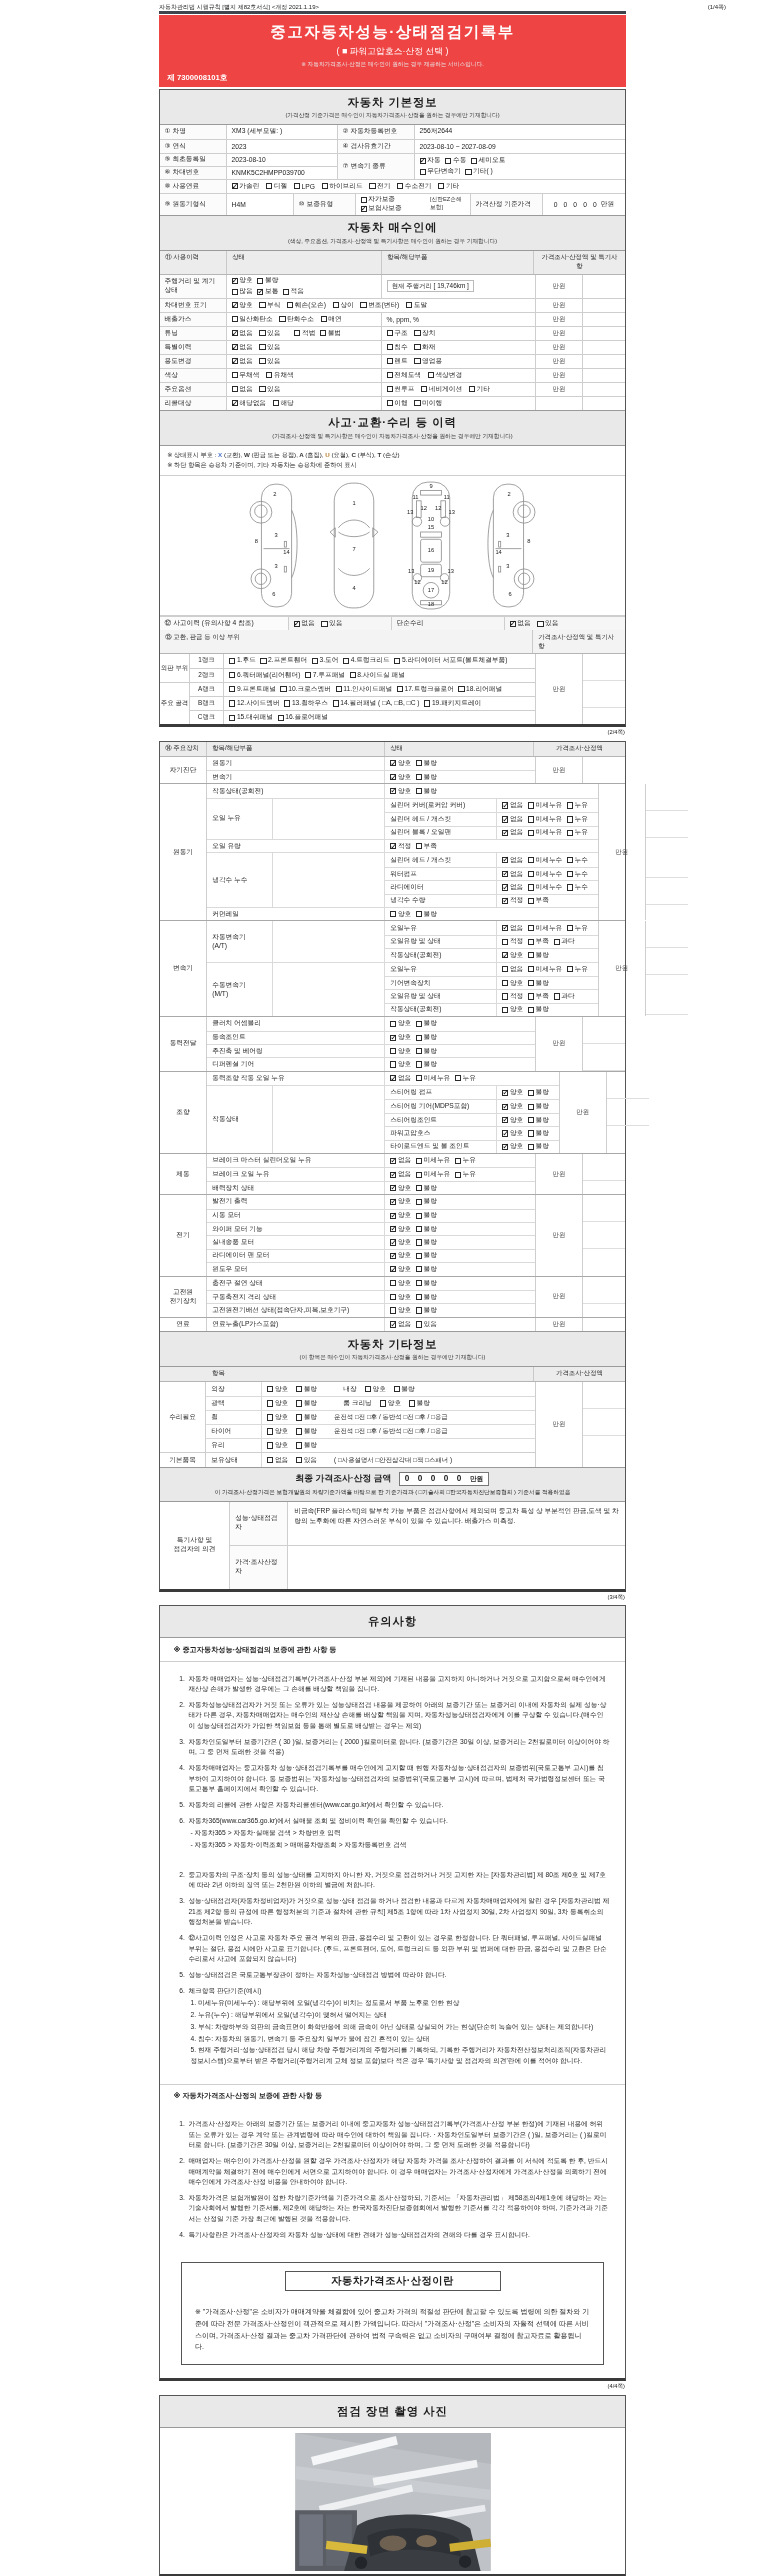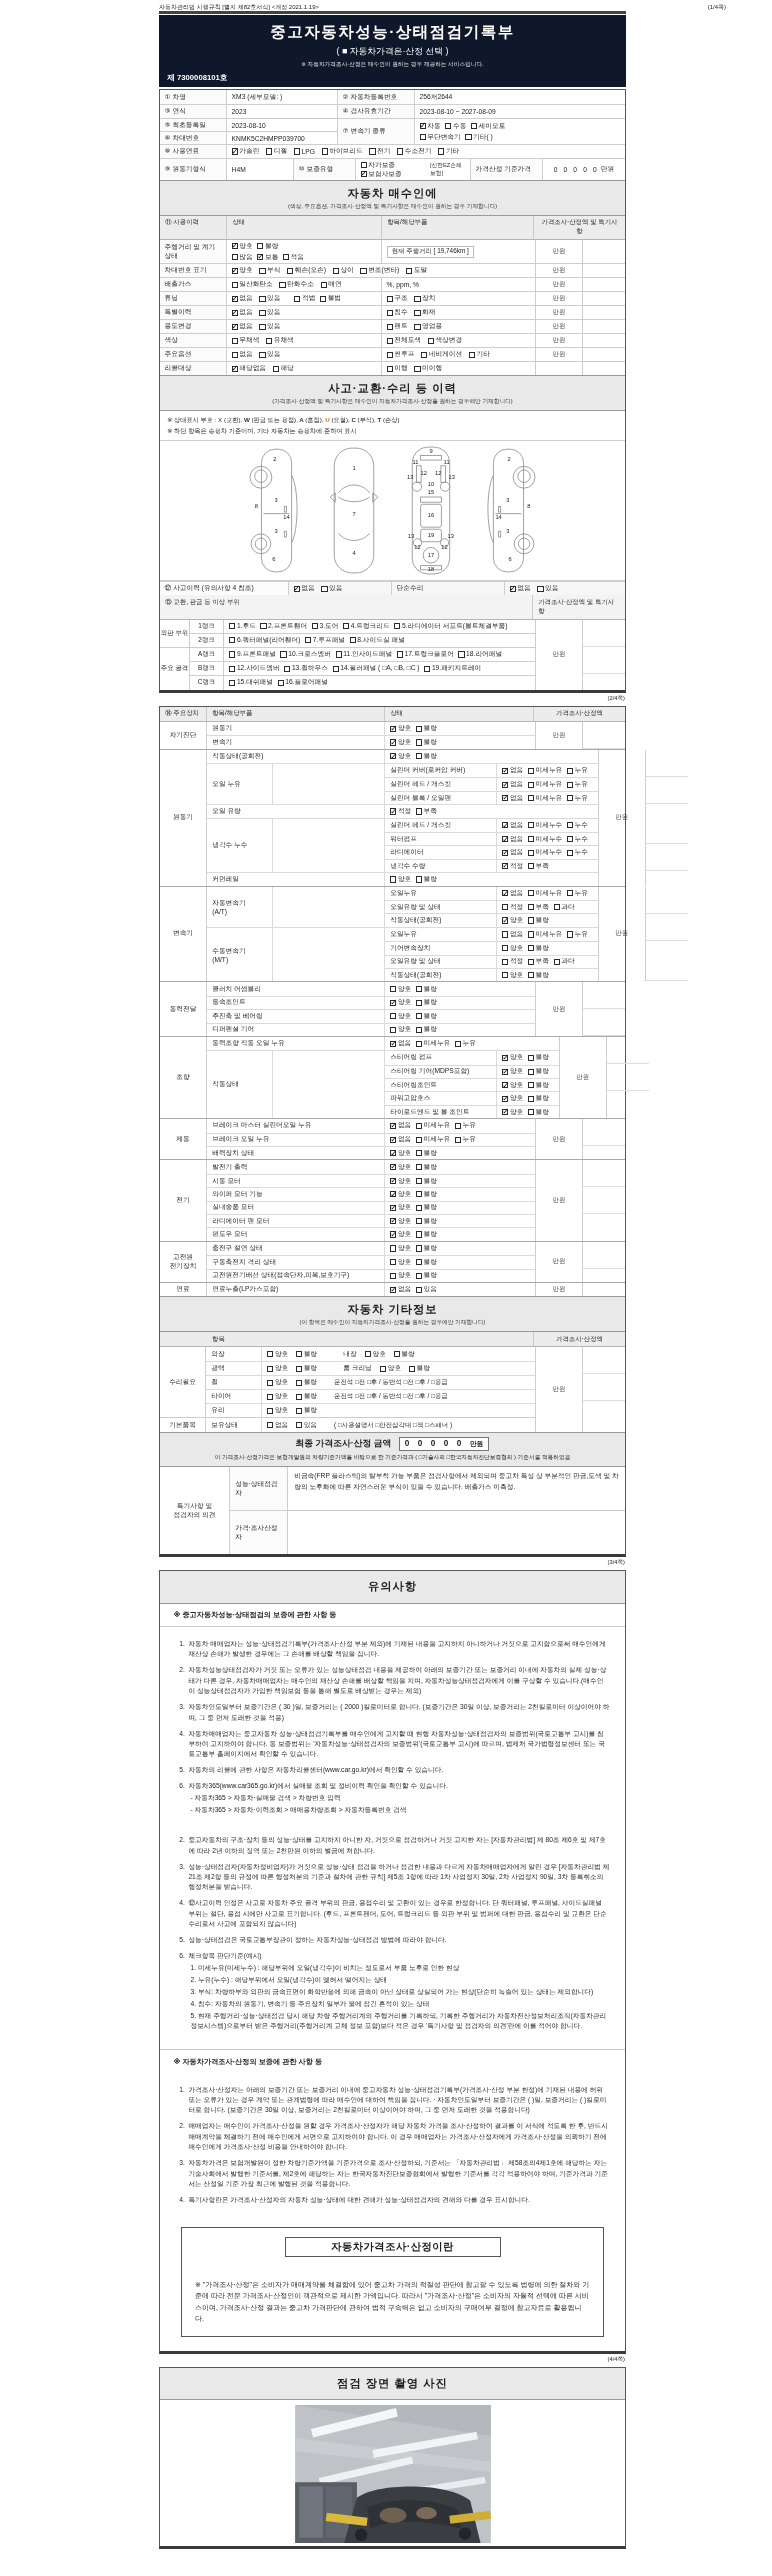--- a/index.html
+++ b/index.html
@@ -5,21 +5,21 @@
   *{box-sizing:border-box;margin:0;padding:0}
   html,body{width:773px;height:2576px;overflow:hidden;background:#fff;
     font-family:"Liberation Sans","DejaVu Sans",sans-serif;color:#1c1c1c}
   .stage{position:relative;width:773px;height:2576px;background:#fff}
   .topline{position:absolute;top:3.1px;left:159px;right:47px;display:flex;
     justify-content:space-between;font-size:6px;color:#222}
   .form{position:absolute;top:11.3px;left:159px;width:467px}
   .marker{text-align:right;font-size:5.7px;color:#222;padding:2.1px 1px 1px}
   
   .darkband::before{content:'';display:block;height:2.6px;background:#3f434c;margin-bottom:1.5px}
-  .dbmain{background:#0f172a;color:#fff;padding:6.2px 8.2px 4.1px;text-align:center}
+  .dbmain{background:#ef4444;color:#fff;padding:6.2px 8.2px 4.1px;text-align:center}
   .db-title{font-size:15.5px;font-weight:bold;letter-spacing:1.5px}
   .db-sub{font-size:8.8px;margin-top:3.1px}
   .db-note{font-size:5.7px;margin-top:3.1px;color:#e8e8e8}
   .db-docno{font-size:7.7px;font-weight:bold;text-align:left;margin-top:4.1px}
   
   .box{border:1px solid #565656;border-bottom:3.1px solid #3a3a3a;background:#fff;margin-top:2.1px}
   .sechead{background:#e9e9e9;border-bottom:0.5px solid #9a9a9a;text-align:center;padding:4.6px 3.1px 4.1px}
   .sechead .t{font-size:11.3px;font-weight:bold;letter-spacing:1px}
   .sechead .s{font-size:5.7px;color:#333;margin-top:2.1px}
   .colhead{display:flex;background:#ececec;border-bottom:0.5px solid #b5b5b5;font-size:6.4px}
@@ -108,47 +108,51 @@
   .optext{flex:1;padding:4.1px 6.2px;font-size:6.7px;line-height:1.55;min-height:43px}
   
   .nsubhead{font-size:7.2px;font-weight:bold;padding:6.2px 13.4px;border-bottom:0.5px solid #cecece}
   .nsubhead.topb{border-top:0.5px solid #cecece;border-bottom:0;margin-top:4.1px}
   .nbody{padding:6.2px 15.5px 8.2px}
   .nitem{display:flex;gap:3.6px;margin:5.7px 0;font-size:6.7px;line-height:1.55}
   .nnum{min-width:9.3px;text-align:right;flex:none}
   .ntxt{flex:1}
   .nsub{padding-left:2.1px;margin-top:1.5px;font-size:6.7px;line-height:1.55}
   .pricebox{border:0.5px solid #555;margin:8.2px 20.6px 13.4px;padding:8.2px 13.4px 11.3px}
-  .pbtitle{border:0.5px solid #555;width:216px;margin:0 auto 22px;text-align:center;padding:2px 0;
+  .pbtitle{border:0.5px solid #555;width:216px;margin:0 auto 15px;text-align:center;padding:2px 0;
     font-size:10.3px;font-weight:bold;letter-spacing:0.5px}
   .pbtext{font-size:7px;line-height:1.65}
   
   .photo-wrap{position:relative;width:196px;margin:5.2px auto 1px}
 </style>
 </head>
 <body>
 
 <div class="stage">
   <div class="topline">
     <span>자동차관리법 시행규칙 [별지 제82호서식] &lt;개정 2021.1.19&gt;</span>
     <span>(1/4쪽)</span>
   </div>
 
   <div class="form">
 
     <div class="darkband">
       <div class="dbmain">
         <div class="db-title">중고자동차성능·상태점검기록부</div>
-        <div class="db-sub">( ■ 자동차가격은·산정 선택 )</div>
+        <div class="db-sub">( ■ 파워고압호스·산정 선택 )</div>
         <div class="db-note">※ 자동차가격조사·산정은 매수인이 원하는 경우 제공하는 서비스입니다.</div>
         <div class="db-docno">제 7300008101호</div>
       </div>
     </div>
 
     <div class="box">
+      <div class="sechead">
+        <div class="t">자동차 기본정보</div>
+        <div class="s">(가격산정 기준가격은 매수인이 자동차가격조사·산정을 원하는 경우에만 기재합니다)</div>
+      </div>
       <div>
         <div class="trow">
           <div class="cell lab w130">① 차명</div>
           <div class="cell w215 brd">XM3 (세부모델: )</div>
           <div class="cell lab w150">② 자동차등록번호</div>
           <div class="cell flex1">256저2644</div>
         </div>
         <div class="trow">
           <div class="cell lab w130">③ 연식</div>
           <div class="cell w215 brd">2023</div>

